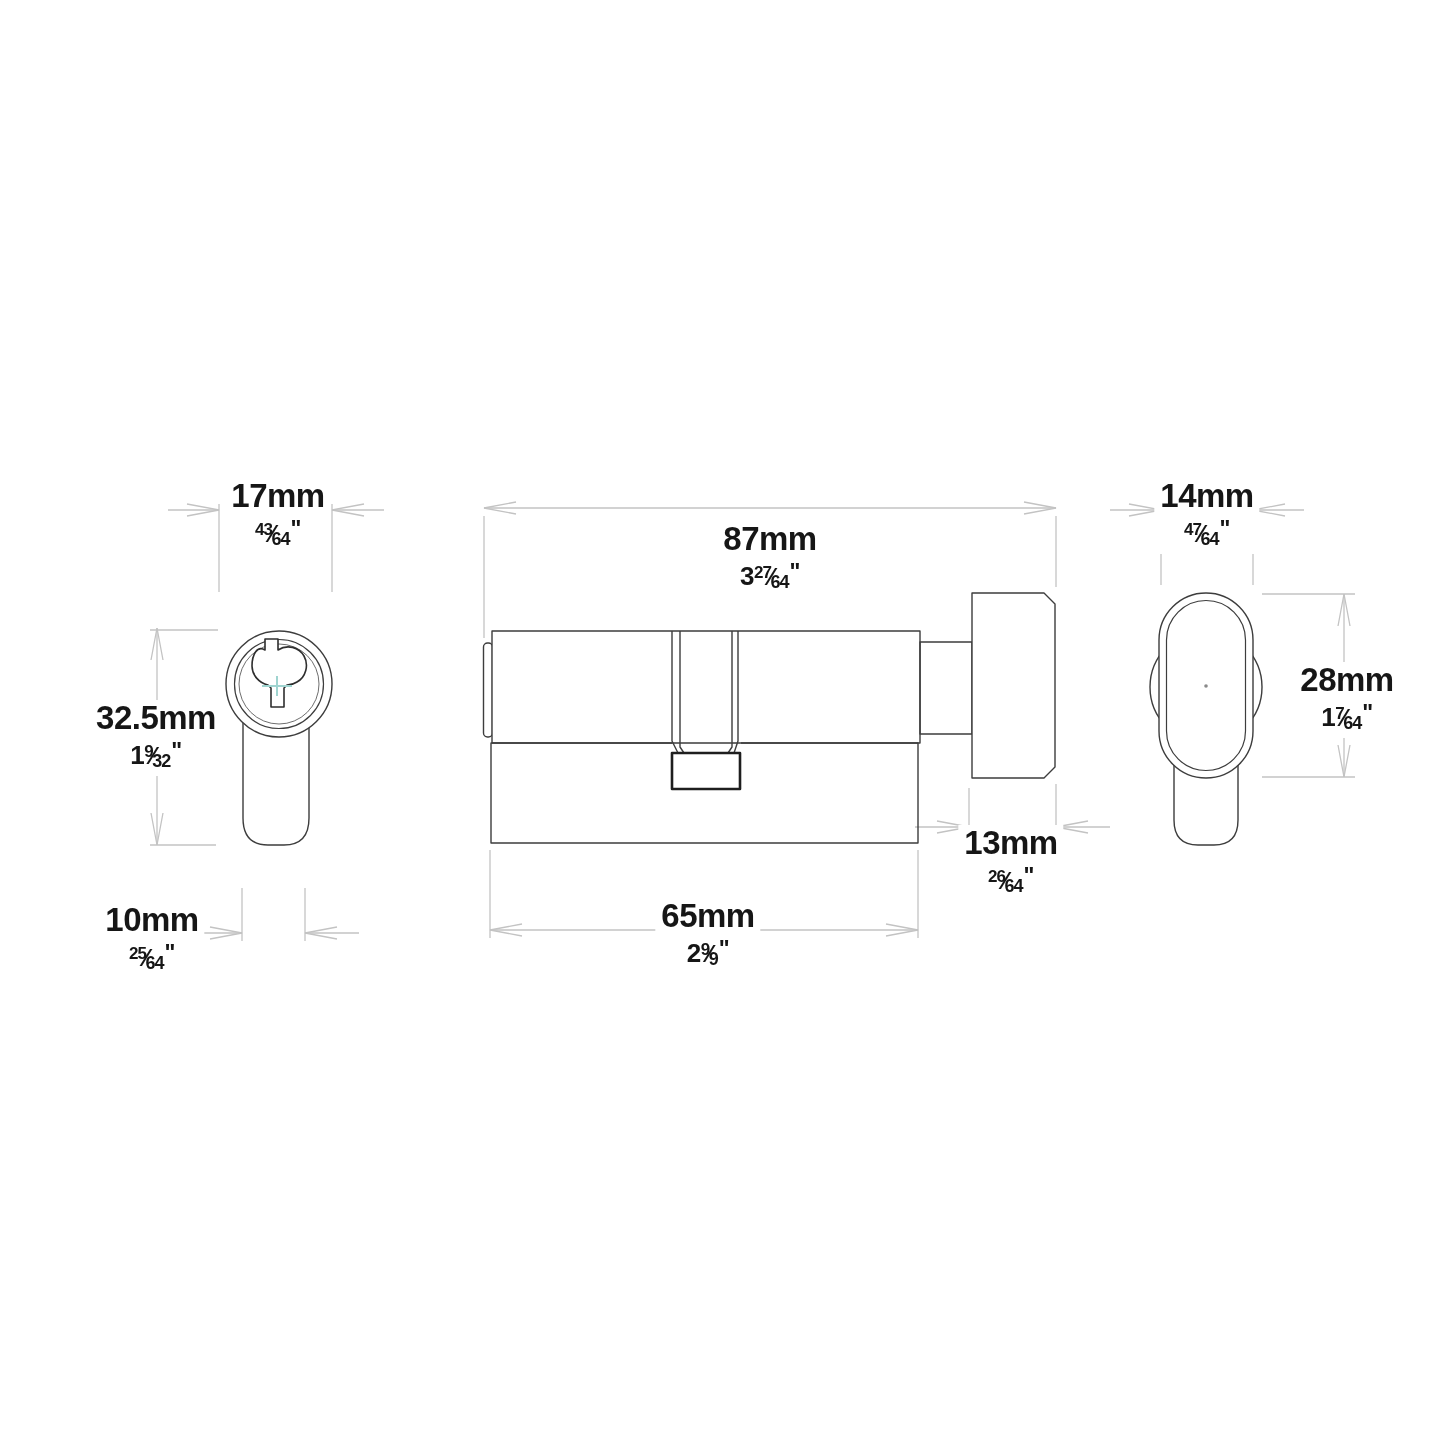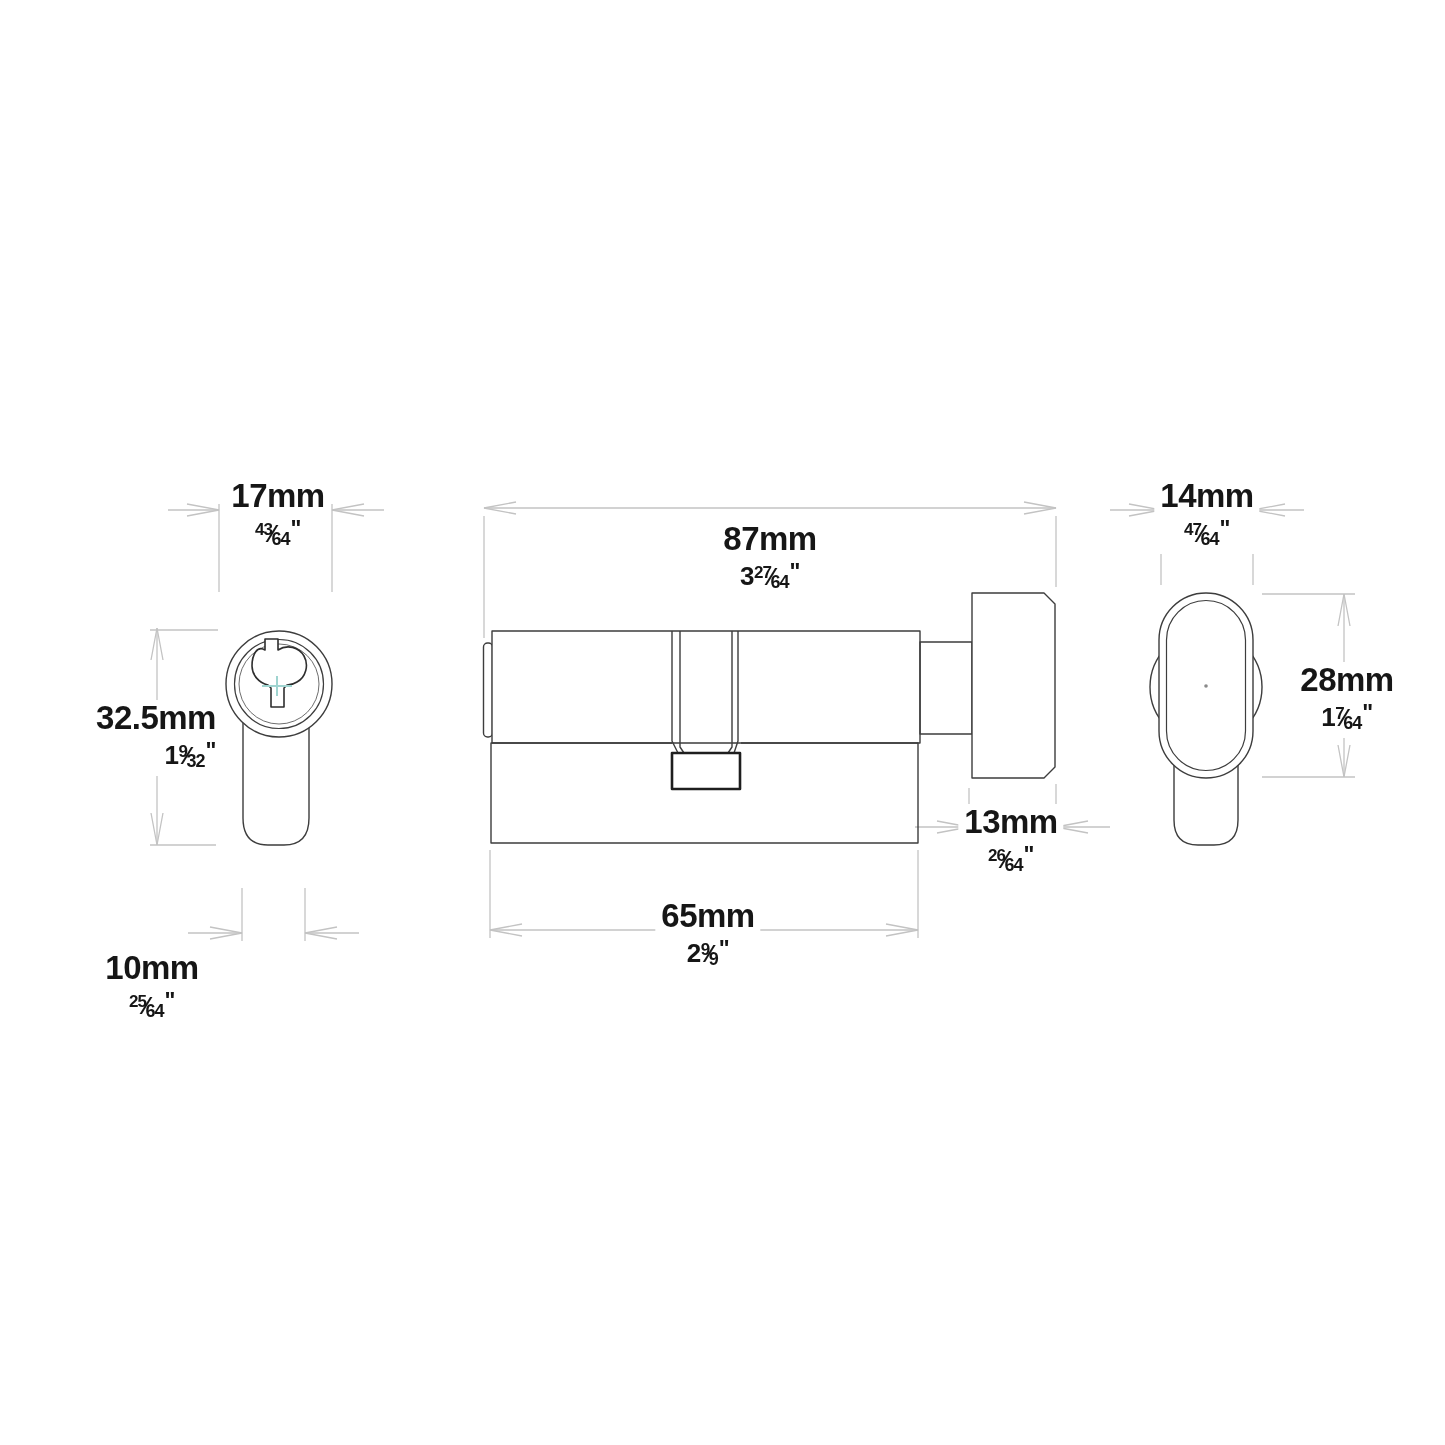--- a/index.html
+++ b/index.html
@@ -158,38 +158,38 @@
   <div class="dim-label" style="left:770px;top:478px;margin-top:43px;">
     <div class="mm">87mm</div>
     <div class="frac"><span class="whole">3</span><sup>27</sup><span class="fslash">⁄</span><sub>64</sub><span class="inch">"</span></div>
   </div>
 
   <div class="dim-label" style="left:1207px;top:478px;">
     <div class="mm">14mm</div>
     <div class="frac"><span class="whole"></span><sup>47</sup><span class="fslash">⁄</span><sub>64</sub><span class="inch">"</span></div>
   </div>
 
-  <div class="dim-label" style="left:156px;top:700px;text-align:right;">
+  <div class="dim-label" style="left:156px;top:700px;">
     <div class="mm">32.5mm</div>
     <div class="frac"><span class="whole">1</span><sup>9</sup><span class="fslash">⁄</span><sub>32</sub><span class="inch">"</span></div>
   </div>
 
   <div class="dim-label" style="left:1347px;top:662px;">
     <div class="mm">28mm</div>
     <div class="frac"><span class="whole">1</span><sup>7</sup><span class="fslash">⁄</span><sub>64</sub><span class="inch">"</span></div>
   </div>
 
-  <div class="dim-label" style="left:152px;top:950px;">
+  <div class="dim-label" style="left:152px;top:902px;">
     <div class="mm">10mm</div>
     <div class="frac"><span class="whole"></span><sup>25</sup><span class="fslash">⁄</span><sub>64</sub><span class="inch">"</span></div>
   </div>
 
   <div class="dim-label" style="left:708px;top:898px;">
     <div class="mm">65mm</div>
     <div class="frac"><span class="whole">2</span><sup>9</sup><span class="fslash">⁄</span><sub>9</sub><span class="inch">"</span></div>
   </div>
 
-  <div class="dim-label" style="left:1011px;top:804px;">
+  <div class="dim-label" style="left:1011px;top:825px;">
     <div class="mm">13mm</div>
     <div class="frac"><span class="whole"></span><sup>26</sup><span class="fslash">⁄</span><sub>64</sub><span class="inch">"</span></div>
   </div>
 
 </div>
 
 </body></html>

